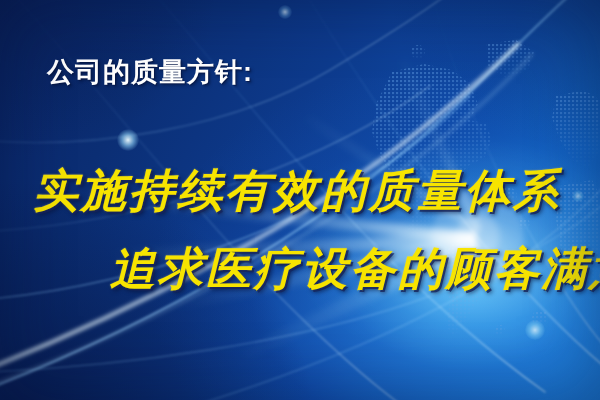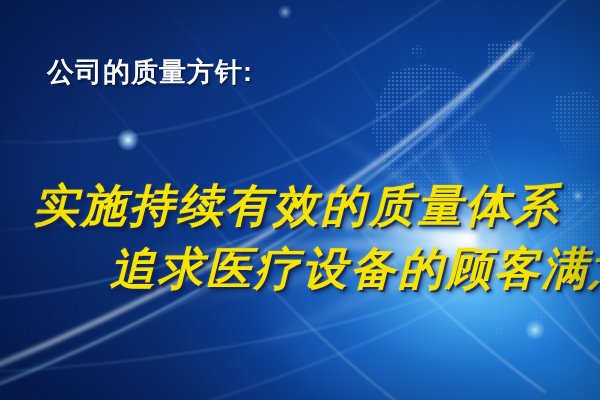--- a/index.html
+++ b/index.html
@@ -97,21 +97,21 @@
     font-weight: bold;
     font-style: italic;
     font-family: "DejaVu Serif", "Liberation Serif", serif;
     text-shadow:
        2px 2px 0 rgba(22,34,90,0.78),
        3px 3px 4px rgba(6,16,52,0.62),
        0 0 2px rgba(255,240,120,0.5);
   }
   .policy-1 {
     left: 33px;
-    top: 176px;
+    top: 161px;
     font-size: 45px;
     letter-spacing: 3px;
     font-style: italic;
   }
   .policy-2 {
     left: 110px;
     top: 239px;
     font-size: 45px;
     letter-spacing: 3px;
   }

